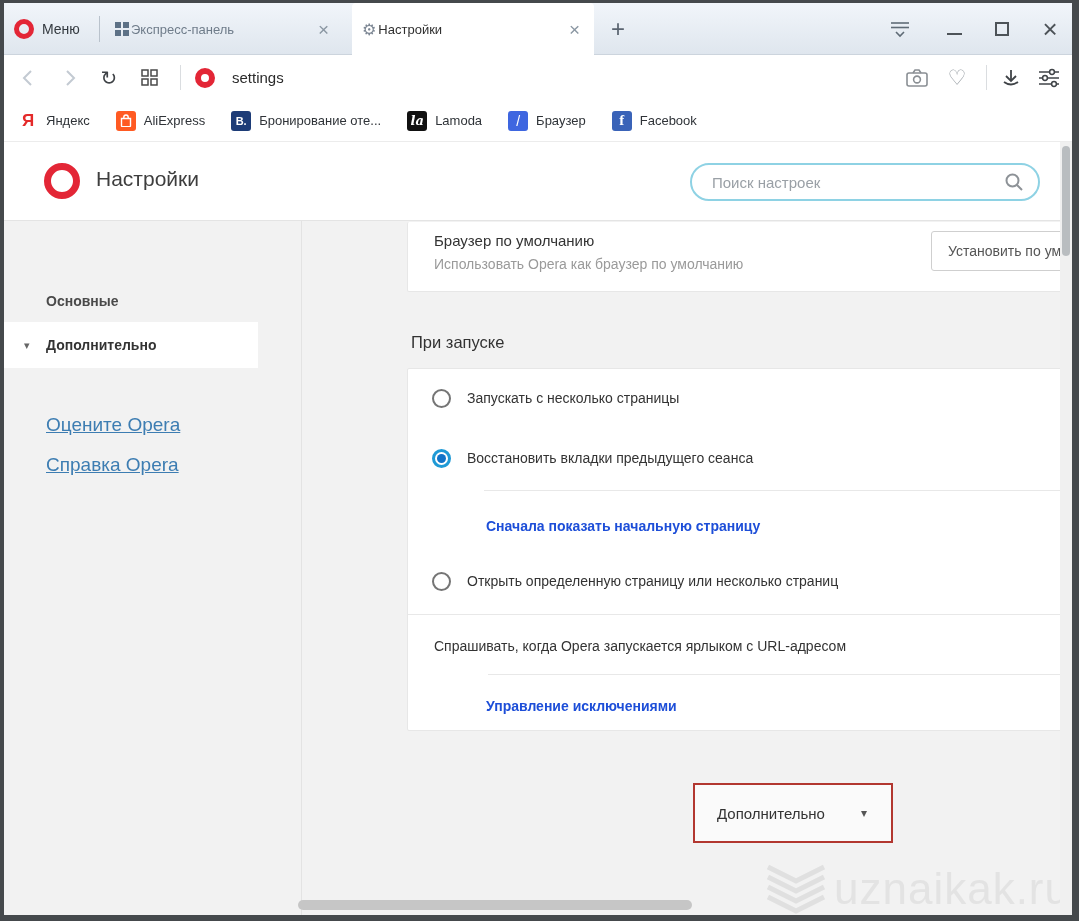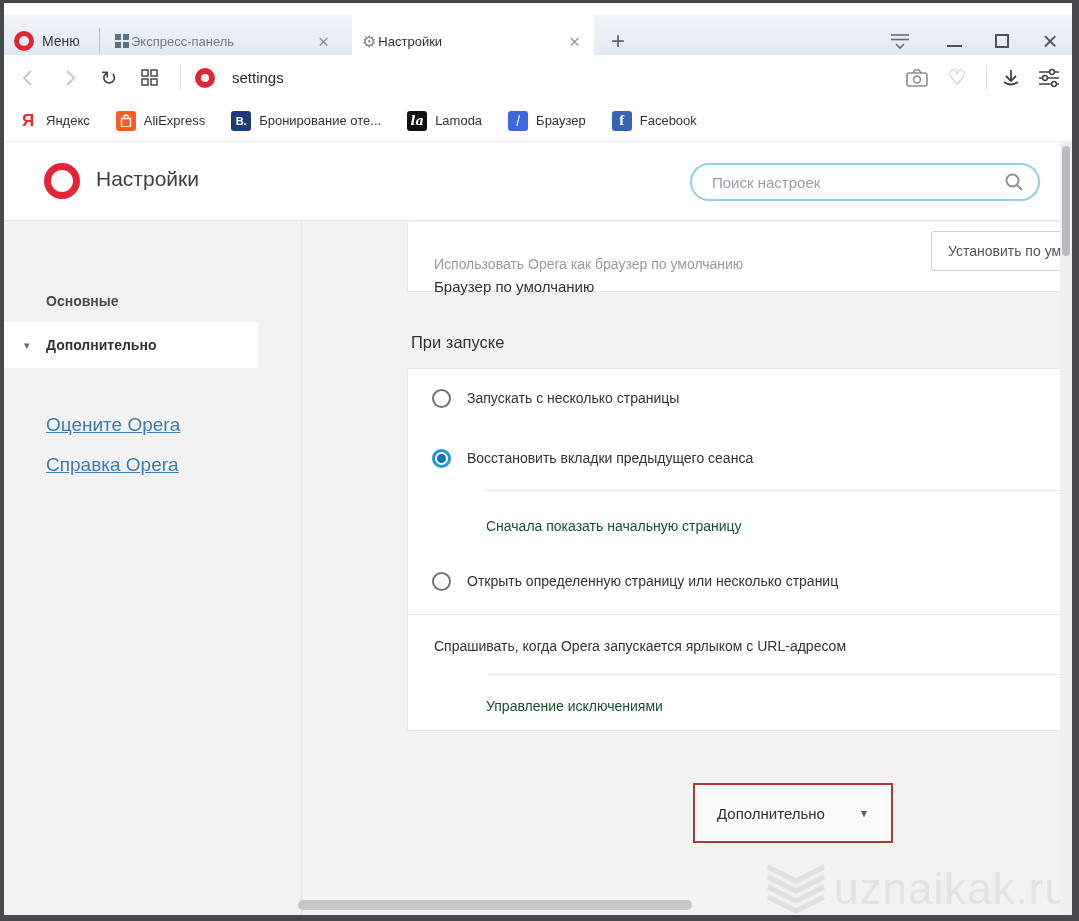--- a/index.html
+++ b/index.html
@@ -1,21 +1,21 @@
 <!DOCTYPE html>
 <html><head>
 <meta charset="utf-8">
 <style>
   * { margin:0; padding:0; box-sizing:border-box; font-family:"Liberation Sans","DejaVu Sans",sans-serif; }
   html,body { background:#888; }
   #app { position:relative; width:1079px; height:921px; background:#45494c; overflow:hidden; }
   #frame { position:absolute; left:4px; top:3px; width:1068px; height:912px; background:#ffffff; overflow:hidden; }
 
   
-  .tabbar { position:absolute; left:0; top:12px; width:100%; height:52px;
+  .tabbar { position:absolute; left:0; top:0; width:100%; height:52px;
             background:linear-gradient(#f1f5fa,#dfe6ee); border-bottom:1px solid #ccd4dd;padding-left:24px; }
   .opera-menu { position:absolute; left:10px; top:0; height:52px; display:flex; align-items:center; gap:8px; cursor:pointer; }
   .o-ring { border-radius:50%; border-style:solid; border-color:#e32636; }
   .o-ring.small { width:20px; height:20px; border-width:5px; }
   .menu-label { font-size:14px; color:#33393f; }
   .tab-sep { position:absolute; left:95px; top:13px; width:1px; height:26px; background:#b9c2cc; }
   .tab { position:absolute; top:0; height:52px; display:flex; align-items:center; padding:0 10px; }
   .tab.inactive { left:101px; width:238px; }
   .tab.active { left:348px; width:242px; background:#ffffff; border-radius:4px 4px 0 0; height:53px; z-index:2; }
   .tab-label { font-size:13px; margin-left:2px; flex:1; white-space:nowrap; overflow:hidden; }
@@ -65,39 +65,39 @@
   .side-item.basic { top:72px; padding-left:42px; }
   .side-item.advanced { top:101px; height:46px; background:#fff; display:flex; align-items:center; padding-left:42px; color:#333; }
   .side-caret { position:absolute; left:20px; font-size:11px; color:#666; }
   .side-link { position:absolute; left:42px; font-size:19px; color:#3d7db2; text-decoration:underline; cursor:pointer; }
   .side-link.rate { top:193px; }
   .side-link.help { top:233px; }
 
   
   .card { position:absolute; left:403px; width:665px; background:#fff; border:1px solid #e7e7e7; border-radius:2px; }
   .card1 { top:1px; height:70px; border-top:none; }
-  .card1 .c-title { position:absolute; left:26px; top:10px; font-size:15px; color:#333;margin-top:46px; }
+  .card1 .c-title { position:absolute; left:26px; top:10px; font-size:15px; color:#333; }
   .card1 .c-sub { position:absolute; left:26px; top:34px; font-size:14px; color:#9a9a9a; }
   .default-btn { position:absolute; left:523px; top:9px; width:200px; height:40px; background:#fff;
                  border:1px solid #cfcfcf; border-radius:3px; font-size:14px; color:#555;
                  text-align:left; padding-left:16px; white-space:nowrap; overflow:hidden; cursor:pointer; }
   .section-heading { position:absolute; left:407px; top:112px; font-size:16.5px; color:#323232; }
   .card2 { top:147px; height:363px; }
 
   .radio-row { position:absolute; left:0; width:100%; height:34px; display:flex; align-items:center; cursor:pointer; }
   .radio { width:19px; height:19px; border-radius:50%; border:2px solid #757575; margin-left:24px; flex:none; background:#fff; }
   .radio.checked { border:3px solid #1f9ad6; position:relative; }
   .radio.checked::after { content:""; position:absolute; left:2px; top:2px; width:9px; height:9px; border-radius:50%; background:#1173c8; }
   .radio-label { font-size:14px; color:#333; margin-left:16px; }
   .row1 { top:12px; }
   .row2 { top:72px; }
   .divider { position:absolute; height:1px; background:#e8e8e8; right:0; }
   .div1 { top:121px; left:76px; }
   .sub-row { position:absolute; left:78px; top:140px; height:34px; display:flex; align-items:center; cursor:pointer; }
-  .sub-label { font-size:14px; color:#14532d; }
+  .sub-label { font-size:14px; color:#1d4ed8;font-weight:bold; }
   .row4 { top:195px; }
   .div2 { top:245px; left:0; }
   .ask-row { position:absolute; left:26px; top:260px; height:34px; display:flex; align-items:center; cursor:pointer; }
   .ask-label { font-size:14px; color:#333; }
   .div3 { top:305px; left:80px; }
   .exc-row { position:absolute; left:78px; top:320px; height:34px; display:flex; align-items:center; cursor:pointer; }
 
   
   .adv-select { position:absolute; left:689px; top:562px; width:200px; height:60px; background:#fafafa;
                 border:2px solid #b23730; display:flex; align-items:center; cursor:pointer; }

